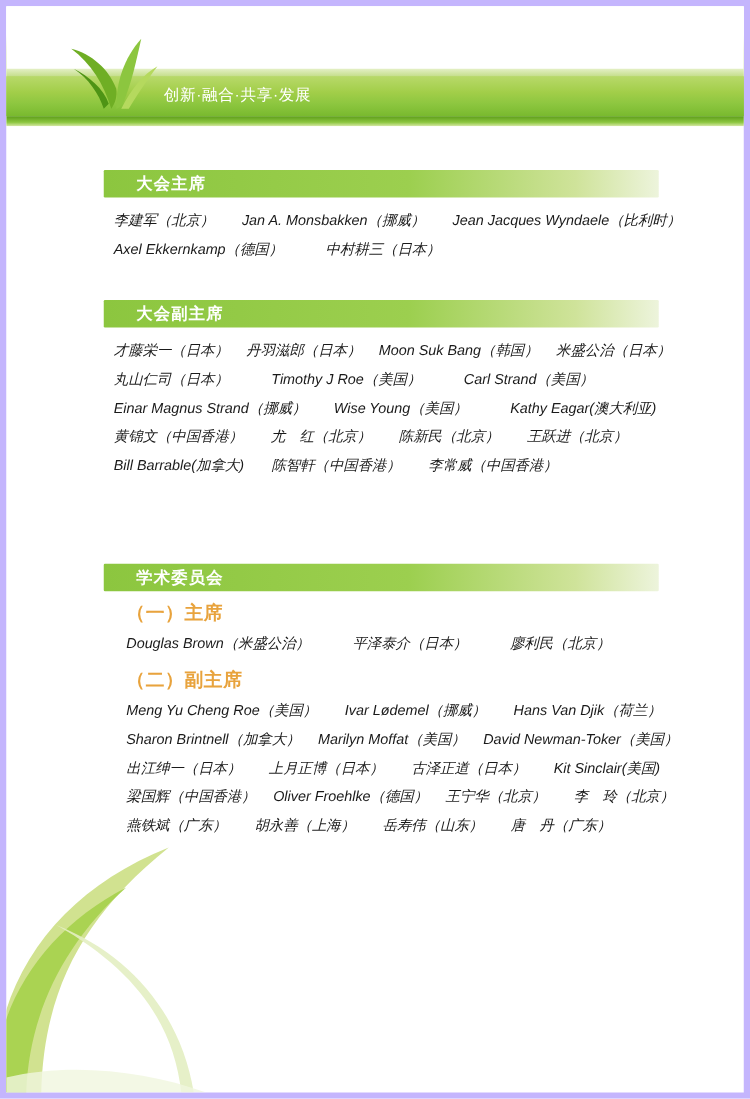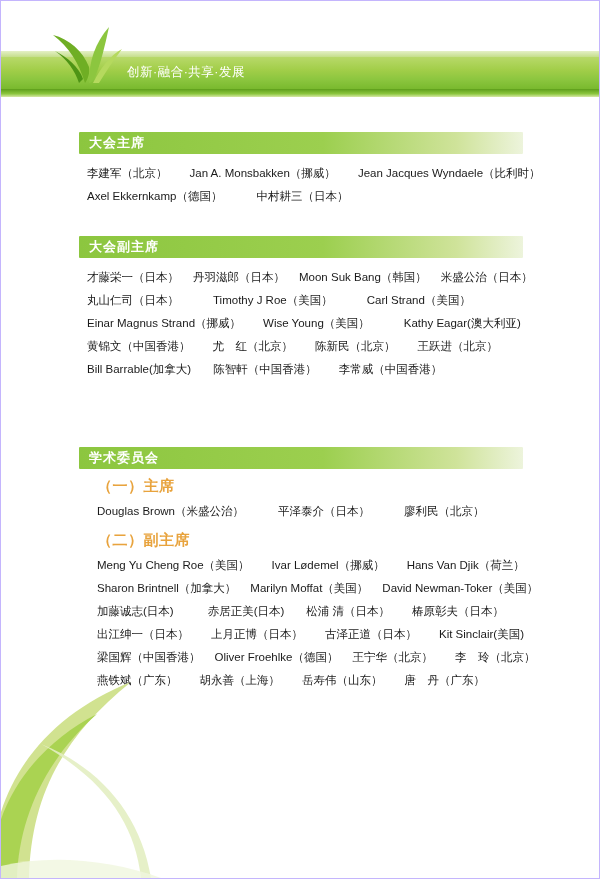--- a/index.html
+++ b/index.html
@@ -12,21 +12,21 @@
     background: #ffffff;
     font-family: "Liberation Sans", sans-serif;
     overflow: hidden;
     position: relative;
   }
   .page {
     position: absolute;
     left: 0; top: 0;
     width: 600px;
     height: 879px;
-    border: 1px solid #c4b5fd;
+    border: 5px solid #c4b5fd;
     box-sizing: border-box;
     background: #ffffff;
     overflow: hidden;
   }
 
   
   .header {
     position: absolute;
     left: 0; top: 0;
     width: 600px;
@@ -101,38 +101,40 @@
     position: absolute;
     left: 78px;
     width: 444px;
   }
   .bar {
     height: 22px;
     background: linear-gradient(to right, #8cc63f 0%, #9ccf4f 55%, #cfe39a 85%, #edf4dc 100%);
     border-radius: 1px;
     display: flex;
     align-items: center;
+    padding-left: 16px;
   }
   .bar-title {
     color: #ffffff;
     font-size: 13px;
     font-weight: bold;
     padding-left: 10px;
     letter-spacing: 1px;
     white-space: nowrap;
   }
   .subhead {
     color: #e8a33d;
     font-size: 15px;
     font-weight: bold;
     margin: 8px 0 4px 18px;
     letter-spacing: 0.5px;
   }
   .names {
     margin-top: 8px;
+    font-style: italic;
   }
   .name-row {
     font-size: 11.5px;
     color: #1a1a1a;
     line-height: 23px;
     white-space: nowrap;
     padding-left: 8px;
   }
   .name-row.indent {
     padding-left: 18px;
@@ -226,23 +228,20 @@
 
     <div class="subhead">（二）副主席</div>
     <div class="names" style="margin-top:2px">
       <div class="name-row indent">
         <span class="name">Meng Yu Cheng Roe（美国）</span><span class="gapmd"></span><span class="name">Ivar Lødemel（挪威）</span><span class="gapmd"></span><span class="name">Hans Van Djik（荷兰）</span>
       </div>
       <div class="name-row indent">
         <span class="name">Sharon Brintnell（加拿大）</span><span class="gapsm"></span><span class="name">Marilyn Moffat（美国）</span><span class="gapsm"></span><span class="name">David Newman-Toker（美国）</span>
       </div>
       <div class="name-row indent">
-        <span class="name">加藤诚志(日本)</span><span class="gaplg"></span><span class="name">赤居正美(日本)</span><span class="gapmd"></span><span class="name">松浦 清（日本）</span><span class="gapmd"></span><span class="name">椿原彰夫（日本）</span>
-      </div>
-      <div class="name-row indent">
         <span class="name">出江绅一（日本）</span><span class="gapmd"></span><span class="name">上月正博（日本）</span><span class="gapmd"></span><span class="name">古泽正道（日本）</span><span class="gapmd"></span><span class="name">Kit Sinclair(美国)</span>
       </div>
       <div class="name-row indent">
         <span class="name">梁国辉（中国香港）</span><span class="gapsm"></span><span class="name">Oliver Froehlke（德国）</span><span class="gapsm"></span><span class="name">王宁华（北京）</span><span class="gapmd"></span><span class="name">李　玲（北京）</span>
       </div>
       <div class="name-row indent">
         <span class="name">燕铁斌（广东）</span><span class="gapmd"></span><span class="name">胡永善（上海）</span><span class="gapmd"></span><span class="name">岳寿伟（山东）</span><span class="gapmd"></span><span class="name">唐　丹（广东）</span>
       </div>
     </div>
   </div>

